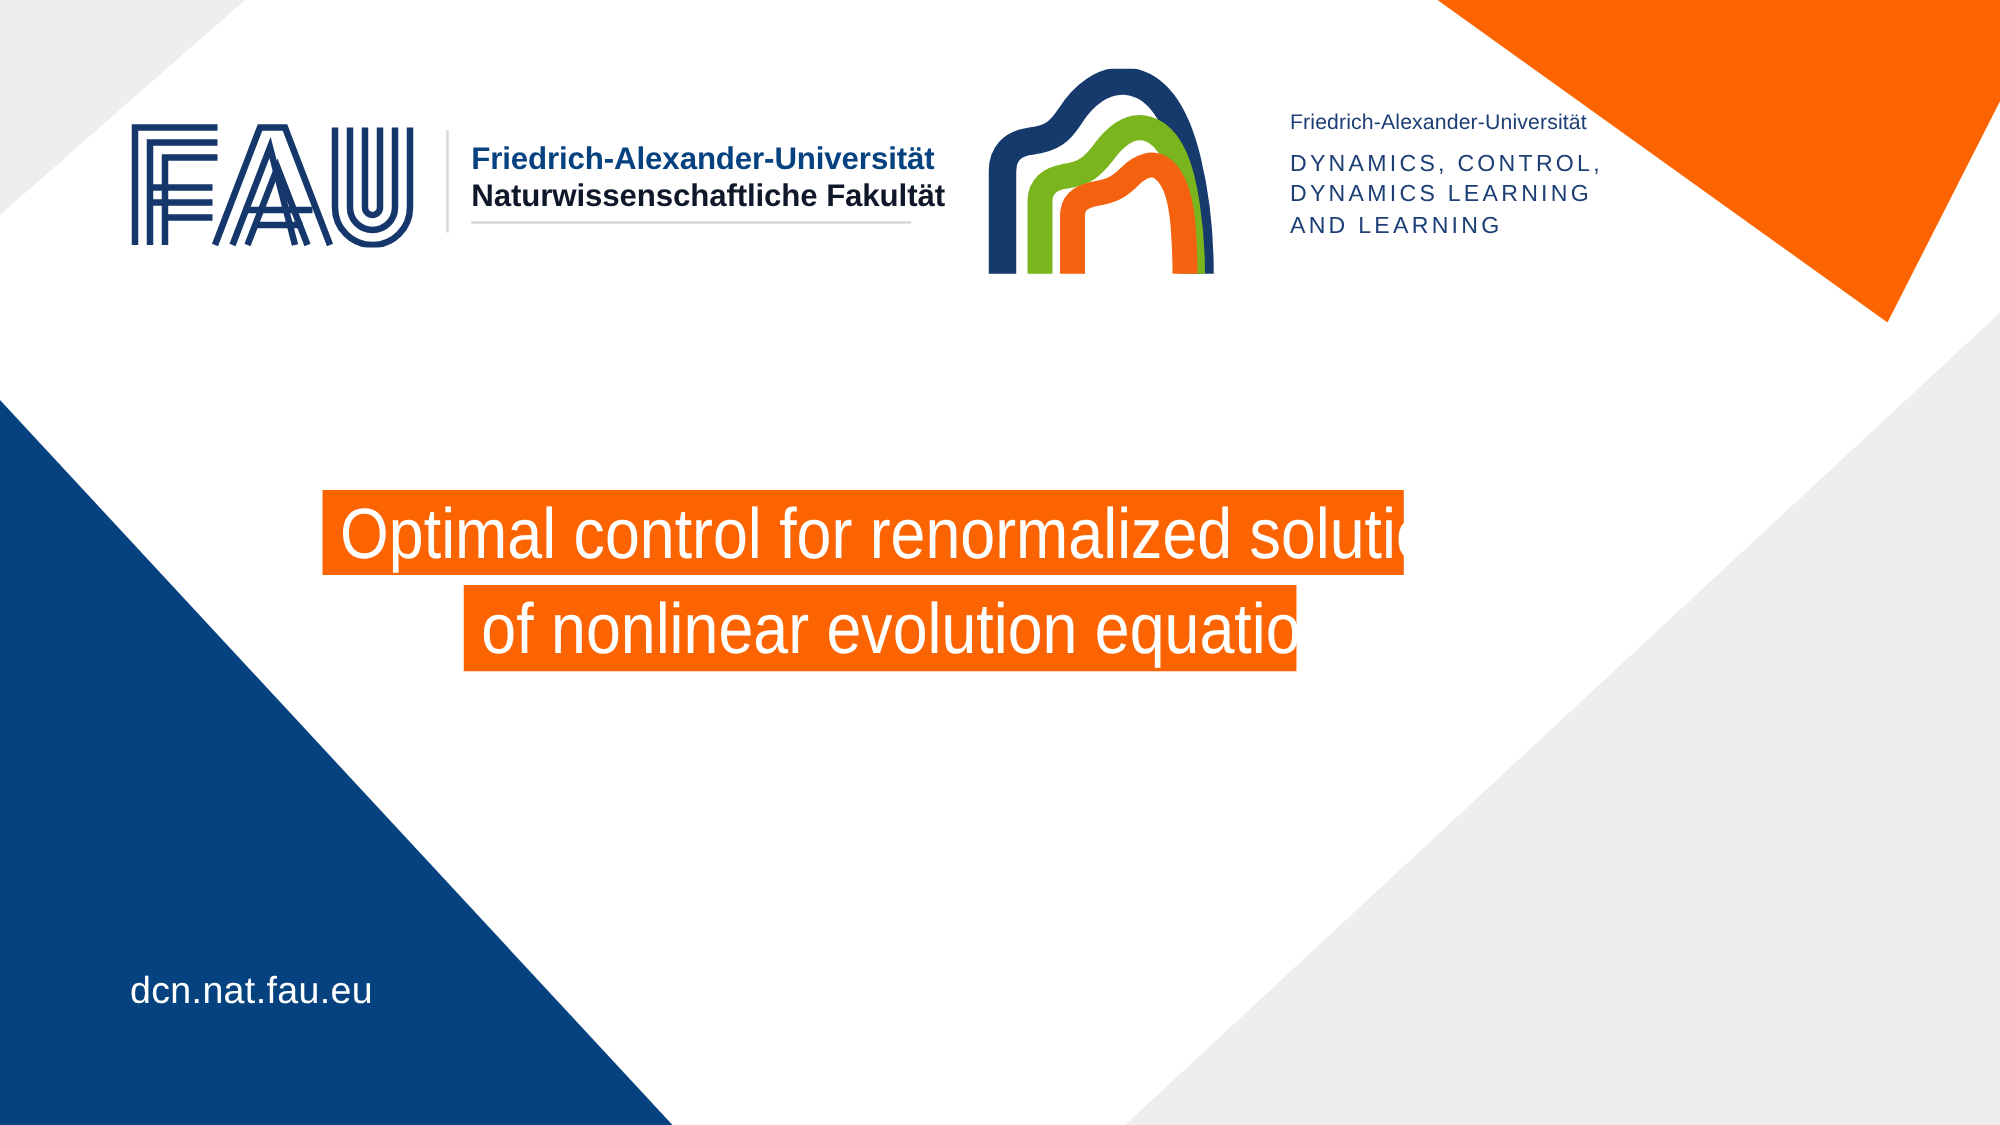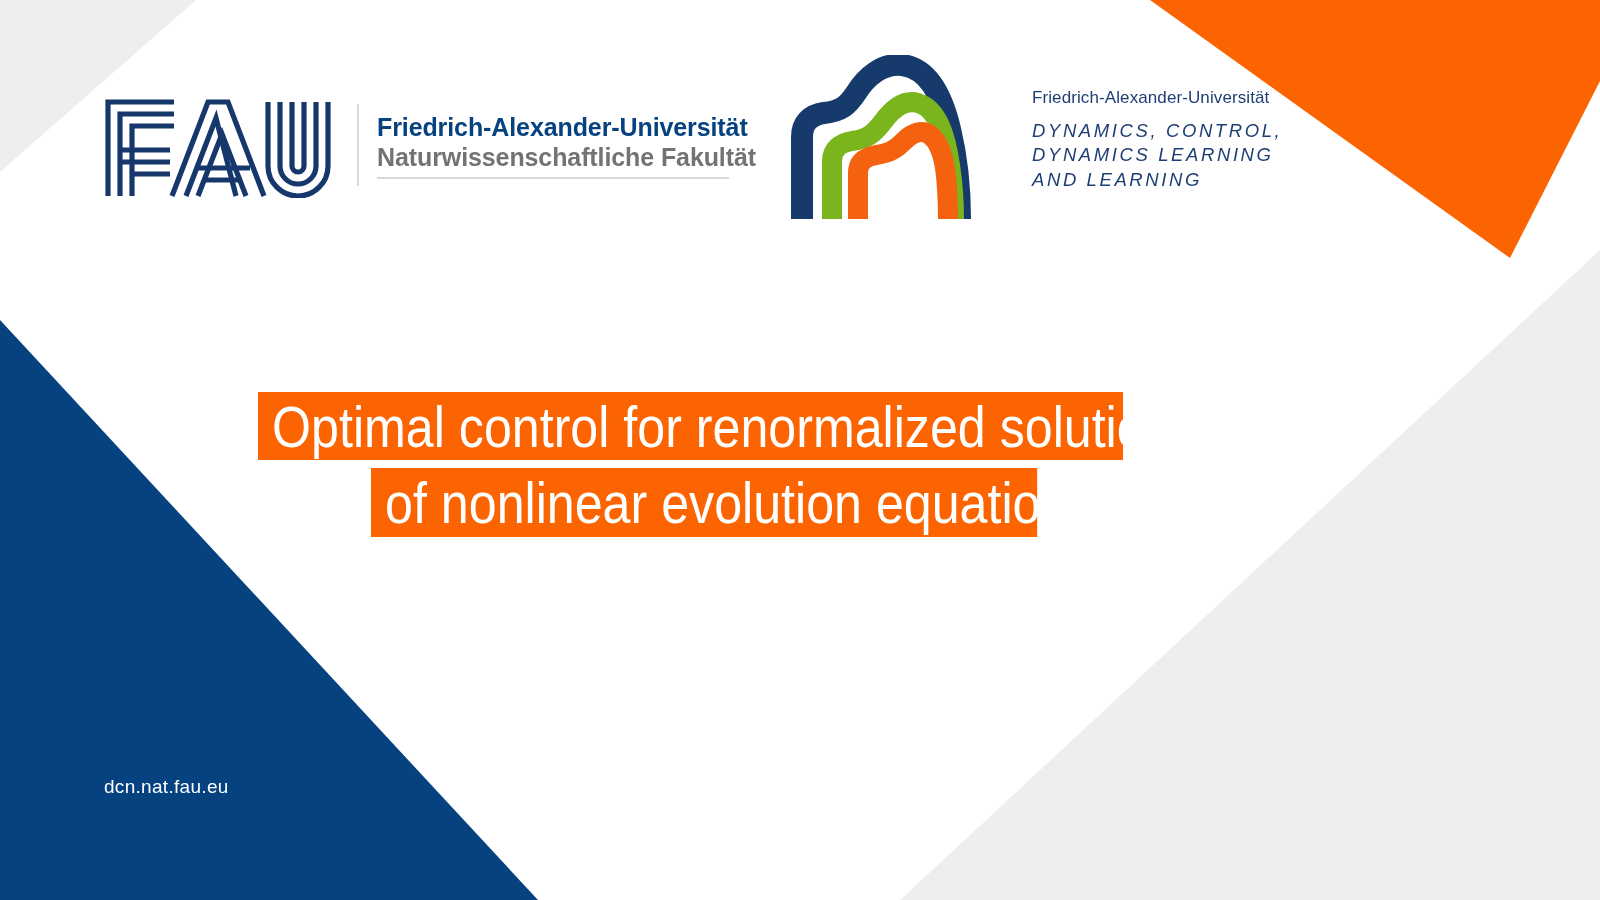--- a/index.html
+++ b/index.html
@@ -71,21 +71,21 @@
   }
   .fau-line1 {
     font-size: 25px;
     font-weight: bold;
     color: #05427f;
     letter-spacing: -0.1px;
   }
   .fau-line2 {
     font-size: 25px;
     font-weight: bold;
-    color: #737373;
+    color: #0f172a;
     letter-spacing: -0.1px;
   }
   .fau-rule {
     width: 352px;
     height: 2px;
     background: #d8d8d8;
     margin-top: 4px;
   }
 
   
@@ -106,21 +106,20 @@
     font-size: 17px;
     color: #1d3f75;
     margin-bottom: 11px;
     letter-spacing: 0.1px;
   }
   .dcn-sub {
     font-size: 18.5px;
     color: #1d3f75;
     letter-spacing: 2.6px;
     line-height: 1.33;
-    font-style: italic;
   }
 
   
   .title-block {
     position: absolute;
     left: 0;
     top: 380px;
     width: 1600px;
   }
   .title-line {
@@ -153,21 +152,21 @@
     height: 69px;
     transform-origin: left center;
     text-align: center;
   }
 
   
   .footer-url {
     position: absolute;
     left: 104px;
     top: 776px;
-    font-size: 19px;
+    font-size: 30px;
     color: #ffffff;
     letter-spacing: 0.3px;
     white-space: nowrap;
   }
 </style>
 </head>
 <body>
 
 <div class="slide">
 

